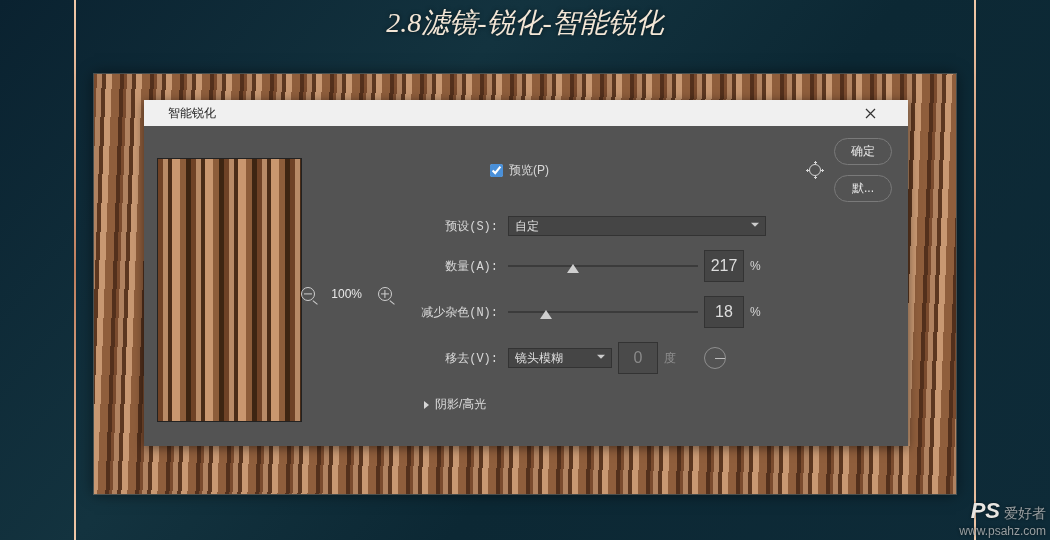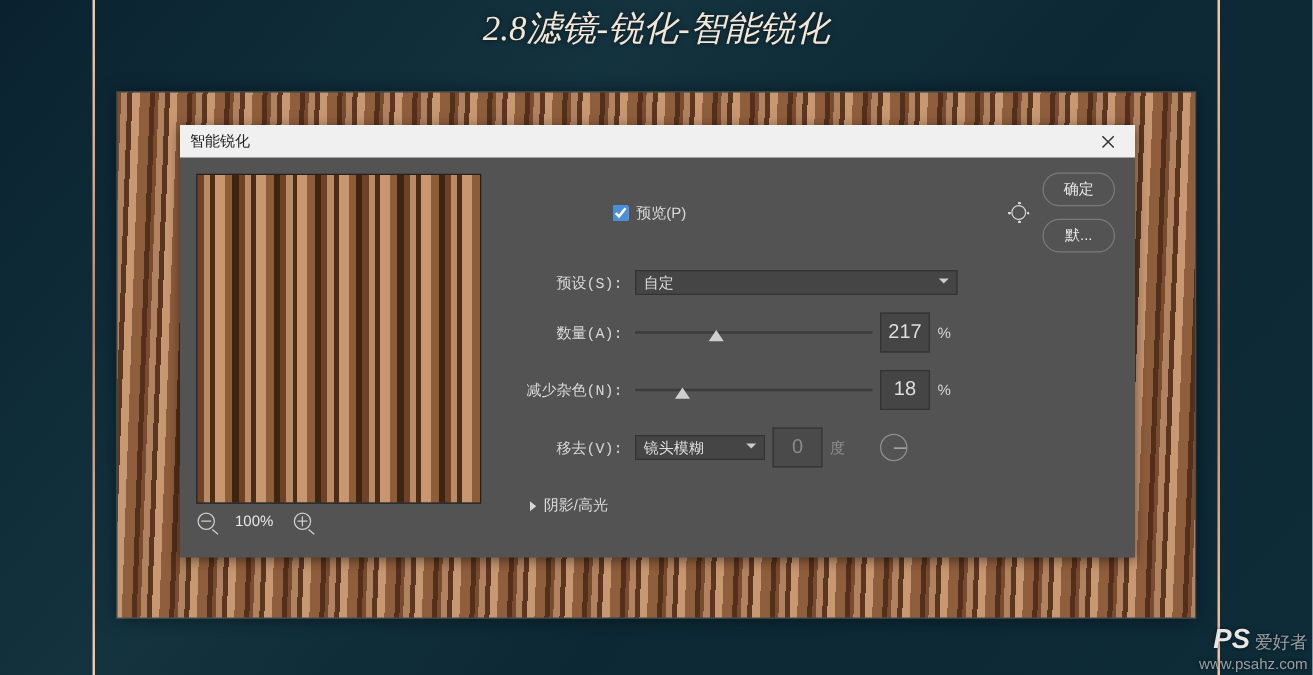--- a/index.html
+++ b/index.html
@@ -22,26 +22,26 @@
   box-shadow: 0 0 14px rgba(0,0,0,.55);
   outline: 1px solid rgba(255,220,190,.25);
 }
 .dialog {
   position: absolute; left: 144px; top: 100px; width: 764px; height: 346px;
   background: #535353; color: #d9d9d9; font-size: 12px;
   box-shadow: 0 2px 10px rgba(0,0,0,.5);
 }
 .titlebar {
   height: 26px; background: #f0f0f0; color: #222;
-  display: flex; align-items: center; padding: 0 8px; justify-content: space-between;
+  display: flex; align-items: center; padding: 0 24px; justify-content: space-between;
 }
 .titlebar .t { font-size: 12px; }
 .closebtn { width: 28px; height: 18px; display: flex; align-items: center; justify-content: center; font-size: 14px; cursor: pointer; color:#333;}
 .body { display: flex; height: calc(100% - 26px); }
-.preview-col { width: 256px; padding: 14px 8px 6px 14px; display: flex; flex-direction: column; align-items: flex-start; }
+.preview-col { width: 256px; padding: 14px 8px 6px 14px; display: flex; flex-direction: row; align-items: center; }
 .preview {
   width: 226px; height: 262px;
   background: repeating-linear-gradient(90deg,#6f4226 0 5px,#b88a66 5px 10px,#4a2c17 10px 14px,#c9976f 14px 22px,#8d5d3a 22px 28px,#3e2512 28px 33px);
   outline: 1px solid #222;
 }
 .zoomrow { display: flex; align-items: center; gap: 16px; margin-top: 8px; color: #e8e8e8; font-size: 12px;}
 .zoomrow .zicon { width:14px; height:14px; border:1.4px solid #cfcfcf; border-radius:50%; position:relative; cursor:pointer;}
 .zoomrow .zicon::after { content:""; position:absolute; width:6px; height:1.4px; background:#cfcfcf; bottom:-3px; right:-4px; transform:rotate(40deg);}
 .zoomrow .zicon.minus::before { content:""; position:absolute; left:2px; right:2px; top:50%; height:1.2px; background:#cfcfcf; transform:translateY(-50%);}
 .zoomrow .zicon.plus::before { content:""; position:absolute; left:2px; right:2px; top:50%; height:1.2px; background:#cfcfcf; transform:translateY(-50%);}

